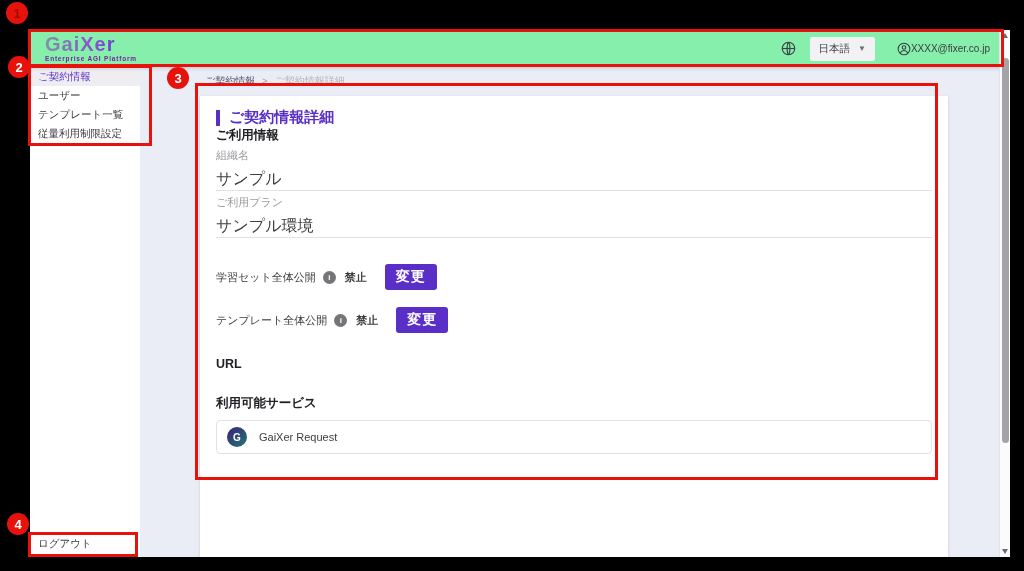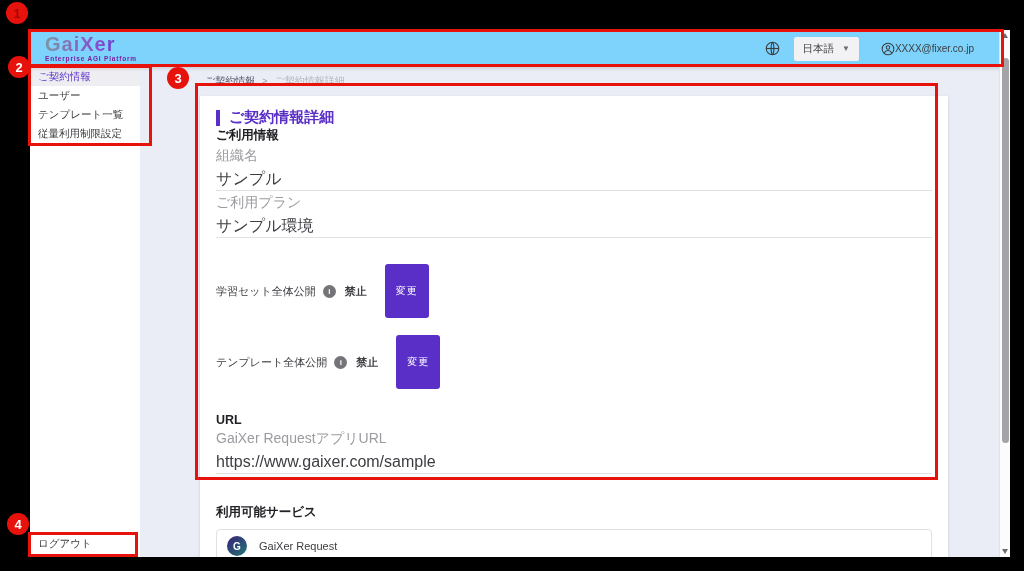--- a/index.html
+++ b/index.html
@@ -1,21 +1,21 @@
 <!DOCTYPE html>
 <html><head>
 <meta charset="utf-8">
 <style>
   html,body{margin:0;padding:0;background:#000;}
   *{box-sizing:border-box;font-family:"Liberation Sans","DejaVu Sans",sans-serif;}
   .stage{position:relative;width:1024px;height:571px;background:#000;overflow:hidden;}
 
   
   .app{position:absolute;left:30px;top:30px;width:980px;height:527px;background:#eaedf5;overflow:hidden;}
-  .header{position:absolute;left:0;top:0;width:100%;height:37px;background:#7dd3fc;display:flex;align-items:center;padding:0 36px 0 15px;box-shadow:0 1px 4px rgba(0,0,0,.18);z-index:2;justify-content:center;}
+  .header{position:absolute;left:0;top:0;width:100%;height:37px;background:#86efac;display:flex;align-items:center;padding:0 20px 0 15px;box-shadow:0 1px 4px rgba(0,0,0,.18);z-index:2;justify-content:center;}
   .logo{display:flex;flex-direction:column;line-height:1;}
   .logo-text{font-size:20px;font-weight:bold;letter-spacing:1px;background:linear-gradient(90deg,#7e94a3 0%,#8a4fd0 55%,#4636cf 100%);-webkit-background-clip:text;background-clip:text;color:transparent;}
   .logo-sub{font-size:6.5px;font-weight:bold;color:#7b1fa2;letter-spacing:.8px;margin-top:2px;}
   .header-spacer{flex:1;}
   .globe{width:15px;height:15px;margin-right:14px;}
   .lang-btn{display:flex;align-items:center;gap:8px;background:#f2f2f4;border:none;border-radius:2px;padding:5px 9px;font-size:10.5px;color:#3d3d42;margin-right:22px;cursor:pointer;}
   .caret{font-size:8px;color:#6b6b70;}
   .user-chip{display:flex;align-items:center;font-size:10px;color:#3c3c3c;}
   .person{width:14px;height:14px;}
 
@@ -29,28 +29,28 @@
   .content{position:absolute;left:110px;top:37px;right:0;bottom:0;overflow:hidden;}
   .breadcrumb{padding:7px 0 0 65px;font-size:10px;display:flex;gap:7px;align-items:center;}
   .bc-current-page{color:#55506b;cursor:pointer;}
   .bc-sep{color:#9a9aa2;font-size:9px;}
   .bc-last{color:#b3b3bc;}
   .card{margin:8px 0 0 60px;width:748px;background:#fff;box-shadow:0 1px 3px rgba(0,0,0,.13);padding:12px 16px 0;min-height:480px;}
   .card-title{display:flex;align-items:center;gap:9px;}
   .card-title .bar{width:4px;height:16px;background:#5a2fc8;}
   .card-title .txt{font-size:15px;font-weight:bold;color:#5a2fc8;}
   .sec-heading{font-size:12.5px;font-weight:bold;color:#212126;}
-  .mt32{} .mt26{margin-top:26px;} .mt24{margin-top:24px;} .mt22{margin-top:30px;font-family:Liberation Mono, monospace;} .mt17{margin-top:17px;}
+  .mt32{} .mt26{margin-top:26px;} .mt24{margin-top:24px;} .mt22{margin-top:24px;font-family:Liberation Mono, monospace;} .mt17{margin-top:17px;}
   .field{margin-top:6px;border-bottom:1px solid #e1e1e6;padding-bottom:4px;}
-  .field .flabel{font-size:14px;color:#9b9ba1;line-height:11px;}
+  .field .flabel{font-size:11px;color:#9b9ba1;line-height:11px;}
   .field .fvalue{font-size:16px;color:#3d3d42;line-height:15px;margin-top:10px;}
   .toggle-row{display:flex;align-items:center;font-size:11px;color:#3d3d42;}
   .info-icon{width:13px;height:13px;border-radius:50%;background:#757579;color:#fff;font-size:8px;font-weight:bold;display:inline-flex;align-items:center;justify-content:center;margin:0 9px 0 7px;cursor:pointer;}
   .toggle-status{font-weight:bold;margin-right:18px;}
-  .btn{background:#5a2fc8;color:#fff;border:none;border-radius:3px;font-size:10px;font-weight:normal;padding:20px 11px;cursor:pointer;letter-spacing:1px;}
+  .btn{background:#5a2fc8;color:#fff;border:none;border-radius:3px;font-size:14px;font-weight:bold;padding:4px 11px;cursor:pointer;letter-spacing:1px;}
   .service-box{margin-top:8px;height:34px;border:1px solid #e1e1e6;border-radius:4px;display:flex;align-items:center;padding-left:10px;gap:12px;cursor:pointer;}
   .service-icon{width:20px;height:20px;border-radius:50%;background:linear-gradient(135deg,#343078 20%,#1f7a72 100%);color:#fff;font-size:10px;font-weight:bold;display:flex;align-items:center;justify-content:center;}
   .service-name{font-size:11px;color:#3d3d42;}
 
   
   .pscroll{position:absolute;right:0;top:0;bottom:0;width:11px;background:#fbfbfd;border-left:1px solid #e2e2e8;z-index:3;cursor:pointer;}
   .ps-up{position:absolute;top:3px;left:2px;width:0;height:0;border-left:3.5px solid transparent;border-right:3.5px solid transparent;border-bottom:5px solid #6b6b70;}
   .ps-down{position:absolute;bottom:3px;left:2px;width:0;height:0;border-left:3.5px solid transparent;border-right:3.5px solid transparent;border-top:5px solid #6b6b70;}
   .ps-thumb{position:absolute;top:28px;left:2px;width:7px;height:385px;background:#a3a3a8;border-radius:4px;}
 
@@ -134,24 +134,20 @@
           <button class="btn">変更</button>
         </div>
         <div class="toggle-row mt17">
           <span>テンプレート全体公開</span>
           <span class="info-icon">i</span>
           <span class="toggle-status">禁止</span>
           <button class="btn">変更</button>
         </div>
 
         <div class="sec-heading mt24">URL</div>
-        <div class="field">
-          <div class="flabel">GaiXer RequestアプリURL</div>
-          <div class="fvalue">https://www.gaixer.com/sample</div>
-        </div>
 
         <div class="sec-heading mt22">利用可能サービス</div>
         <div class="service-box">
           <span class="service-icon">G</span>
           <span class="service-name">GaiXer Request</span>
         </div>
 
       </div>
     </div>
 

